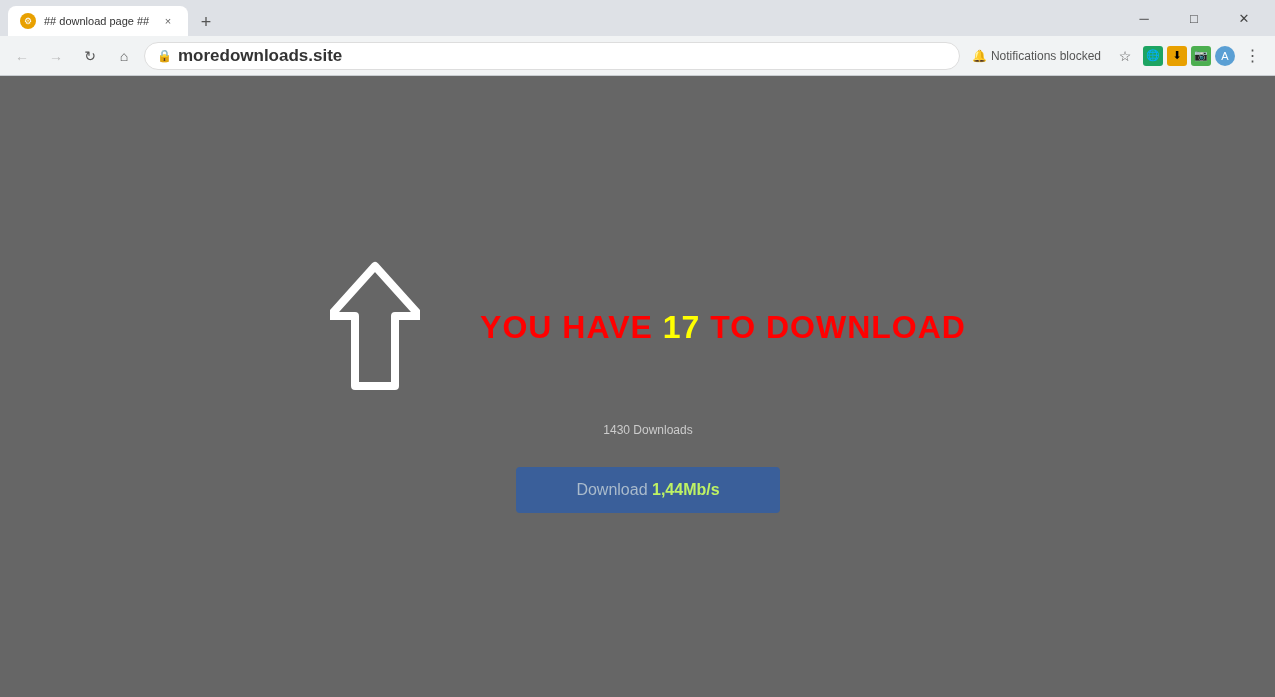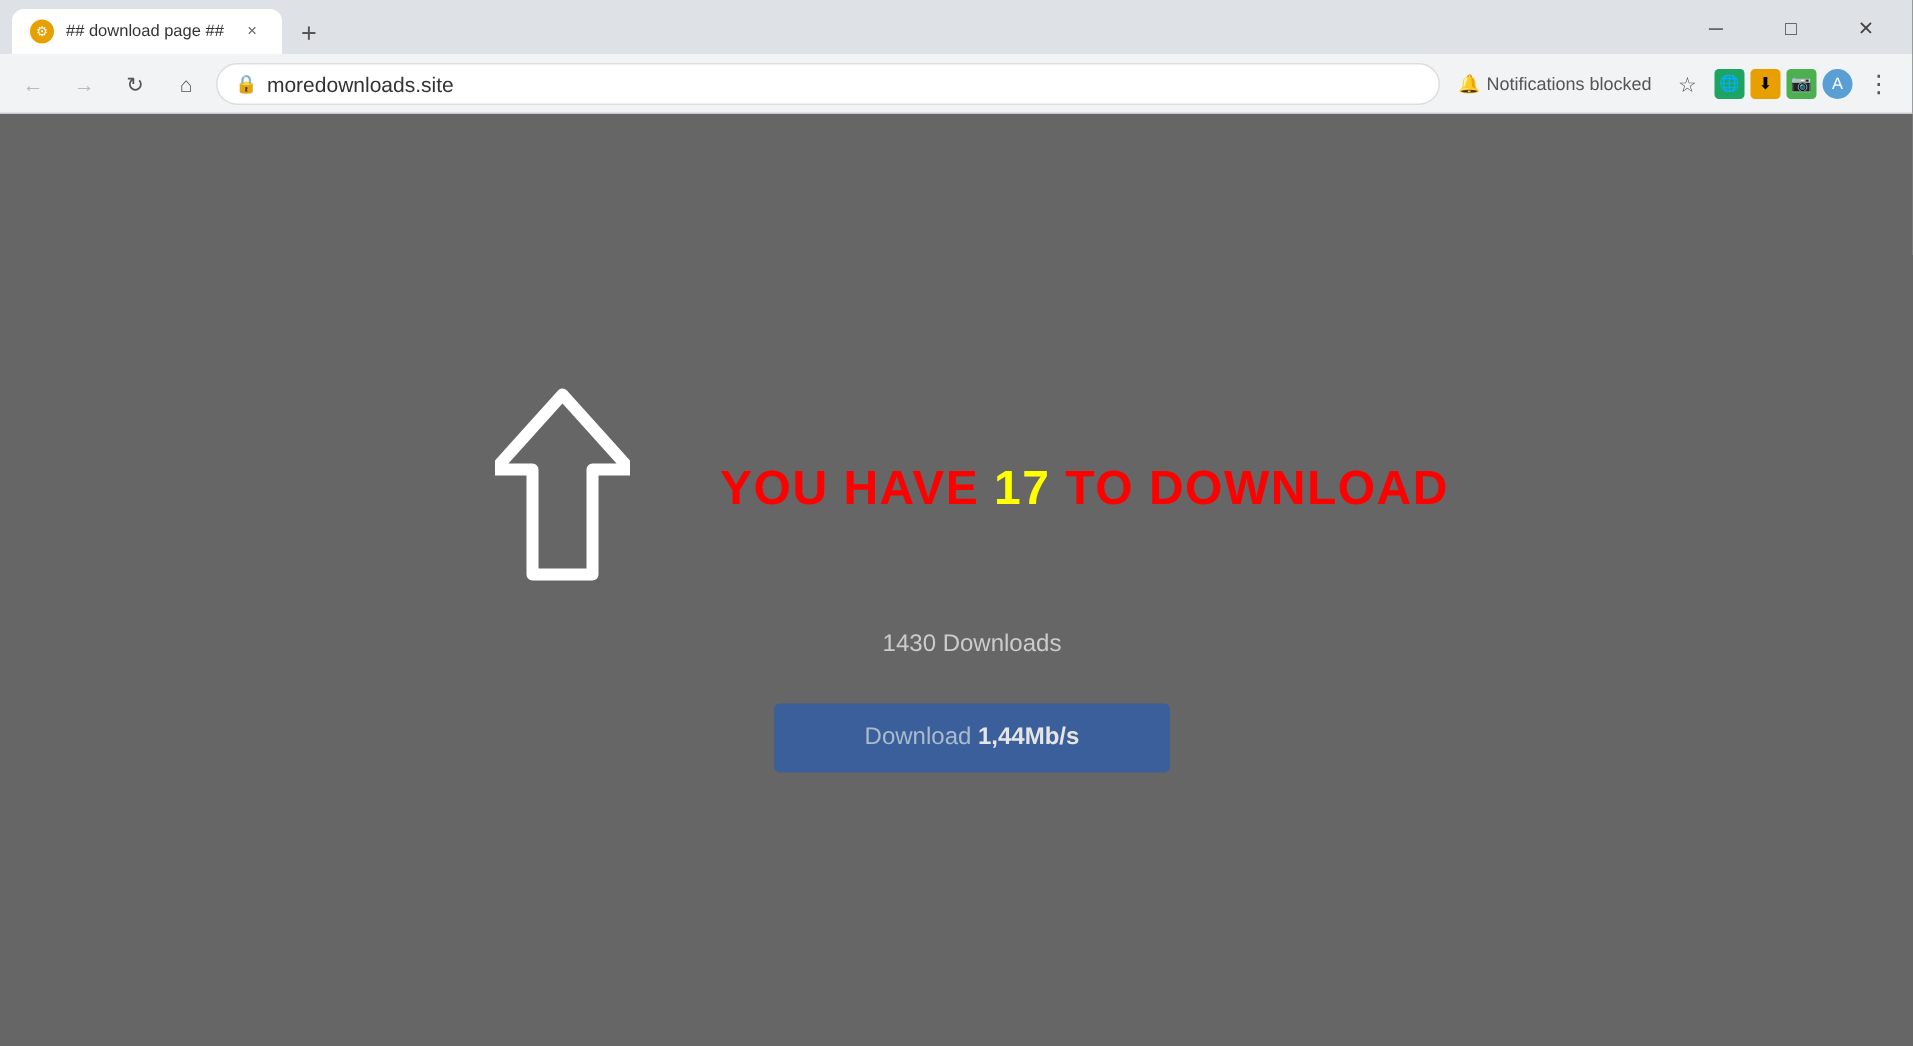--- a/index.html
+++ b/index.html
@@ -149,22 +149,23 @@
       border: 1px solid #ddd;
     }
 
     .lock-icon {
       color: #555;
       font-size: 12px;
     }
 
     .address-text {
       flex: 1;
-      font-size: 14px;
+      font-size: 17px;
       color: #333;
+      font-weight: bold;
     }
 
     .browser-actions {
       display: flex;
       align-items: center;
       gap: 4px;
     }
 
     .browser-action-btn {
       width: 28px;
@@ -233,39 +234,39 @@
     .headline {
       font-size: 32px;
       font-weight: bold;
       letter-spacing: 1px;
     }
 
     .text-red { color: #ff0000; }
     .text-yellow { color: #ffff00; }
 
     .downloads-count {
-      font-size: 16px;
+      font-size: 12px;
       color: #cccccc;
       text-align: center;
       margin-top: 8px;
     }
 
     .download-btn {
       background: #3a5f9a;
       color: #aabbcc;
       border: none;
       border-radius: 4px;
       padding: 14px 60px;
       font-size: 16px;
       cursor: pointer;
       margin-top: 10px;
     }
 
     .download-btn strong {
-      color: #e5e5e5;
+      color: #bef264;
     }
 
     .profile-icon {
       width: 20px;
       height: 20px;
       border-radius: 50%;
       background: #5a9fd4;
       display: flex;
       align-items: center;
       justify-content: center;

